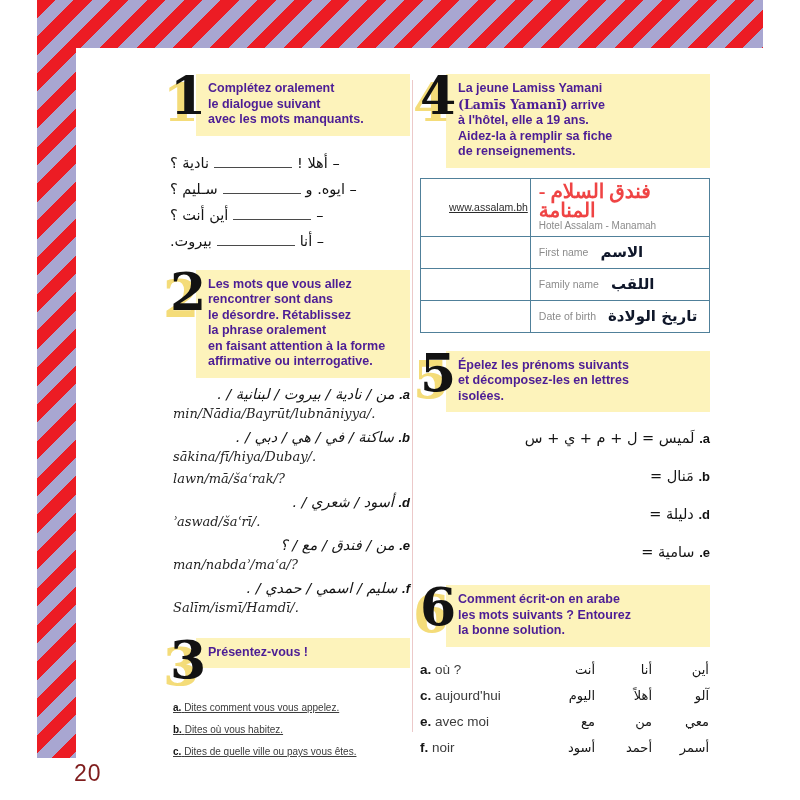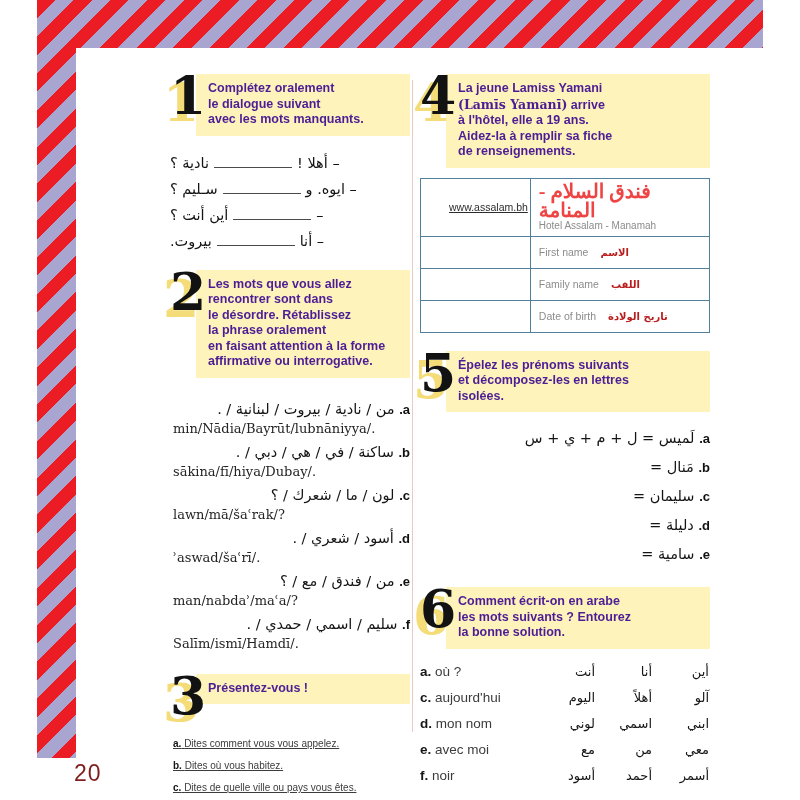--- a/index.html
+++ b/index.html
@@ -30,21 +30,21 @@
     color:#4c1d95;font-weight:bold;font-size:12.5px;line-height:1.24;white-space:pre-line;
   }
   .serif-red{font-family:"DejaVu Serif",serif;font-weight:bold;}
   .prelines{white-space:pre-line;}
   
   .dialogue{margin:14px 0 0 0;}
   .dlg-line{direction:rtl;text-align:left;font-family:"DejaVu Sans",sans-serif;
     font-size:14.5px;line-height:26px;color:#141414;}
   .blank{display:inline-block;width:78px;height:14px;border-bottom:1px solid #4a4a4a;margin:0 5px;vertical-align:baseline;}
   
-  .items2{margin-top:21px;padding-left:3px;}
+  .items2{margin-top:6px;padding-left:3px;font-style:italic;}
   .item2{margin-bottom:5px;}
   .ar-line{direction:rtl;text-align:right;font-family:"DejaVu Sans",sans-serif;
     font-size:14.5px;line-height:21px;color:#141414;}
   .ar-line b{font-family:"Liberation Sans",sans-serif;font-size:13px;color:#111;}
   .tr-line{text-align:left;font-family:"DejaVu Serif",serif;font-size:13px;line-height:17px;color:#242424;}
   
   .hdr3{margin-top:22px;}
   .items3{margin-top:14px;padding-left:3px;}
   .item3{font-size:10px;line-height:22px;color:#3c3c3c;text-decoration:underline;}
   .item3 b{color:#161616;}
@@ -53,26 +53,26 @@
   .regtable td{border:1.5px solid #50809a;vertical-align:middle;}
   .td-url{width:38%;text-align:right;font-size:10.5px;color:#2c2c2c;text-decoration:underline;padding:4px 2px;}
   .td-hotel{padding:3px 8px 4px;}
   .hotel-ar{direction:rtl;text-align:left;font-family:Liberation Serif, serif;font-weight:bold;
     font-size:20px;color:#ef4444;line-height:19px;}
   .hotel-en{font-size:10px;color:#8b8b8b;line-height:12px;}
   .td-blank{height:29px;}
   .td-label{padding:4px 8px;}
   .lblrow{display:flex;align-items:center;gap:12px;}
   .tbl-en{font-size:10.5px;color:#8b8b8b;white-space:nowrap;}
-  .tbl-ar{direction:rtl;font-family:"DejaVu Sans",sans-serif;font-weight:bold;font-size:10px;color:#b91c1c;}
+  .tbl-ar{direction:rtl;font-family:"DejaVu Sans",sans-serif;font-weight:bold;font-size:15px;color:#0f172a;}
   
   .hdr5{margin-top:18px;}
   .items5{margin-top:12px;}
   .ar-line5{direction:rtl;text-align:right;font-family:"DejaVu Sans",sans-serif;
-    font-size:14.5px;line-height:28px;color:#141414;}
+    font-size:14.5px;line-height:28px;color:#141414;margin-top:9px;}
   .ar-line5 b{font-family:"Liberation Sans",sans-serif;font-size:13px;color:#111;}
   
   .hdr6{margin-top:18px;}
   .items6{margin-top:10px;}
   .c6row{display:flex;align-items:flex-end;line-height:26px;}
   .c6word{width:118px;flex:none;font-size:13.5px;color:#3c3c3c;}
   .c6word b{color:#161616;}
   .opt{flex:none;width:57px;text-align:right;font-family:"DejaVu Sans",sans-serif;
     font-size:13px;color:#141414;}
   
@@ -121,21 +121,20 @@
   <div class="items2">
     <div class="item2">
       <div class="ar-line"><b>a.</b> <span>من / نادية / بيروت / لبنانية / .</span></div>
       <div class="tr-line">min/Nādia/Bayrūt/lubnāniyya/.</div>
     </div>
     <div class="item2">
       <div class="ar-line"><b>b.</b> <span>ساكنة / في / هي / دبي / .</span></div>
       <div class="tr-line">sākina/fī/hiya/Dubay/.</div>
     </div>
     <div class="item2">
-      <div class="ar-line"><b>c.</b> <span>لون / ما / شعرك / ؟</span></div>
       <div class="tr-line">lawn/mā/šaʿrak/?</div>
     </div>
     <div class="item2">
       <div class="ar-line"><b>d.</b> <span>أسود / شعري / .</span></div>
       <div class="tr-line">ʾaswad/šaʿrī/.</div>
     </div>
     <div class="item2">
       <div class="ar-line"><b>e.</b> <span>من / فندق / مع / ؟</span></div>
       <div class="tr-line">man/nabdaʾ/maʿa/?</div>
     </div>
@@ -211,21 +210,20 @@
   <div class="exheader hdr5">
     <div class="exnum">5</div>
     <div class="exbox">Épelez les prénoms suivants
 et décomposez-les en lettres
 isolées.</div>
   </div>
 
   <div class="items5">
     <div class="ar-line5"><b>a.</b> <span>لَميس = ل + م + ي + س</span></div>
     <div class="ar-line5"><b>b.</b> <span>مَنال =</span></div>
-    <div class="ar-line5"><b>c.</b> <span>سليمان =</span></div>
     <div class="ar-line5"><b>d.</b> <span>دليلة =</span></div>
     <div class="ar-line5"><b>e.</b> <span>سامية =</span></div>
   </div>
 
   <div class="exheader hdr6">
     <div class="exnum">6</div>
     <div class="exbox">Comment écrit-on en arabe
 les mots suivants ? Entourez
 la bonne solution.</div>
   </div>
@@ -237,26 +235,20 @@
       <span class="opt">أنا</span>
       <span class="opt">أين</span>
     </div>
     <div class="c6row">
       <span class="c6word"><b>c.</b> <span>aujourd'hui</span></span>
       <span class="opt">اليوم</span>
       <span class="opt">أهلاً</span>
       <span class="opt">آلو</span>
     </div>
     <div class="c6row">
-      <span class="c6word"><b>d.</b> <span>mon nom</span></span>
-      <span class="opt">لوني</span>
-      <span class="opt">اسمي</span>
-      <span class="opt">ابني</span>
-    </div>
-    <div class="c6row">
       <span class="c6word"><b>e.</b> <span>avec moi</span></span>
       <span class="opt">مع</span>
       <span class="opt">من</span>
       <span class="opt">معي</span>
     </div>
     <div class="c6row">
       <span class="c6word"><b>f.</b> <span>noir</span></span>
       <span class="opt">أسود</span>
       <span class="opt">أحمد</span>
       <span class="opt">أسمر</span>

